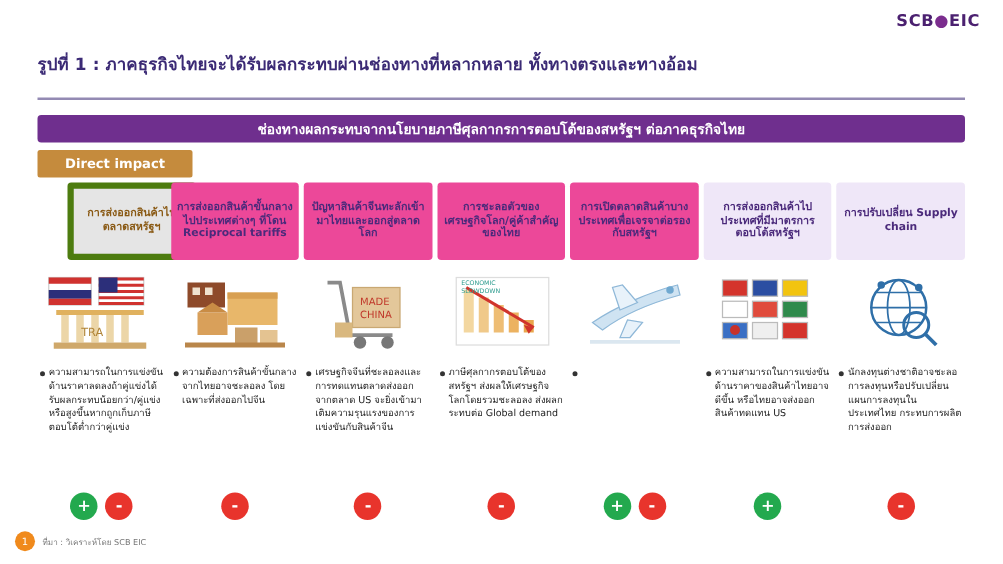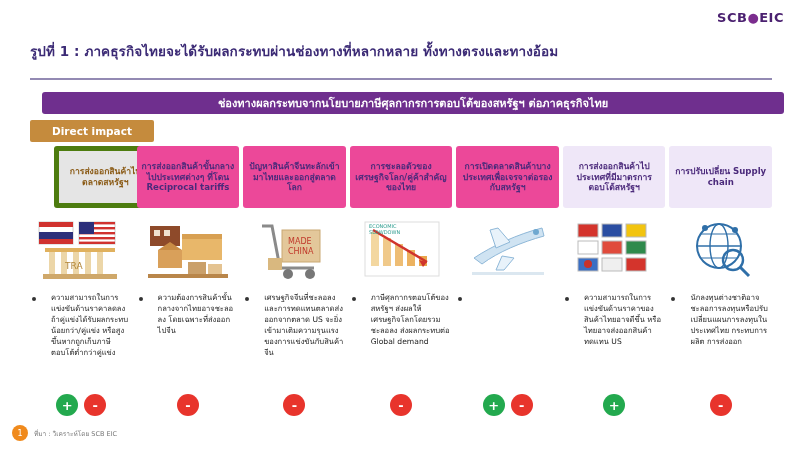--- a/index.html
+++ b/index.html
@@ -17,21 +17,21 @@
   .logo .dot{color:#7b2d8e;}
   .title{
     position:absolute;top:40px;left:30px;right:20px;
     font-size:13.5px;font-weight:bold;color:#3b2a75;
     letter-spacing:0.1px;
   }
   .rule{
     position:absolute;top:78px;left:30px;width:742px;height:2px;background:#3b2a75;opacity:0.55;
   }
   .banner{
-    position:absolute;top:92px;left:42px;width:742px;height:22px;
+    position:absolute;top:92px;left:30px;width:742px;height:22px;
     background:#6f2f8e;color:#ffffff;border-radius:3px;
     display:flex;align-items:center;justify-content:center;
     font-size:11px;font-weight:bold;
   }
   .hdrrow{
     position:absolute;top:120px;left:30px;width:742px;height:22px;
     display:flex;gap:4px;
   }
   .hdr-direct{
     width:124px;background:#c58b3d;color:#fff;border-radius:2px;
@@ -58,21 +58,21 @@
   }
   .cap-direct{background:#e5e5e5;color:#8a5a15;border:5px solid #4d7c0f;margin-left:48px;}
   .cap-ind{background:#ec4899;color:#4b2a7b;}
   .cap-ind.v2{background:#efe7f8;}
   .art{
     width:100%;height:78px;
     display:flex;align-items:center;justify-content:center;
     margin-top:2px;
   }
   .bullet{
-    width:100%;flex:1;display:flex;gap:15px;
+    width:100%;flex:1;display:flex;gap:3px;
     padding:4px 2px 0 2px;box-sizing:border-box;
   }
   .dotmark{
     width:4px;height:4px;border-radius:50%;background:#333;margin-top:5px;flex:0 0 4px;
   }
   .btext{
     font-size:7.6px;line-height:1.45;color:#222;text-align:left;
   }
   .icons{
     width:100%;height:34px;display:flex;align-items:center;justify-content:center;gap:6px;

